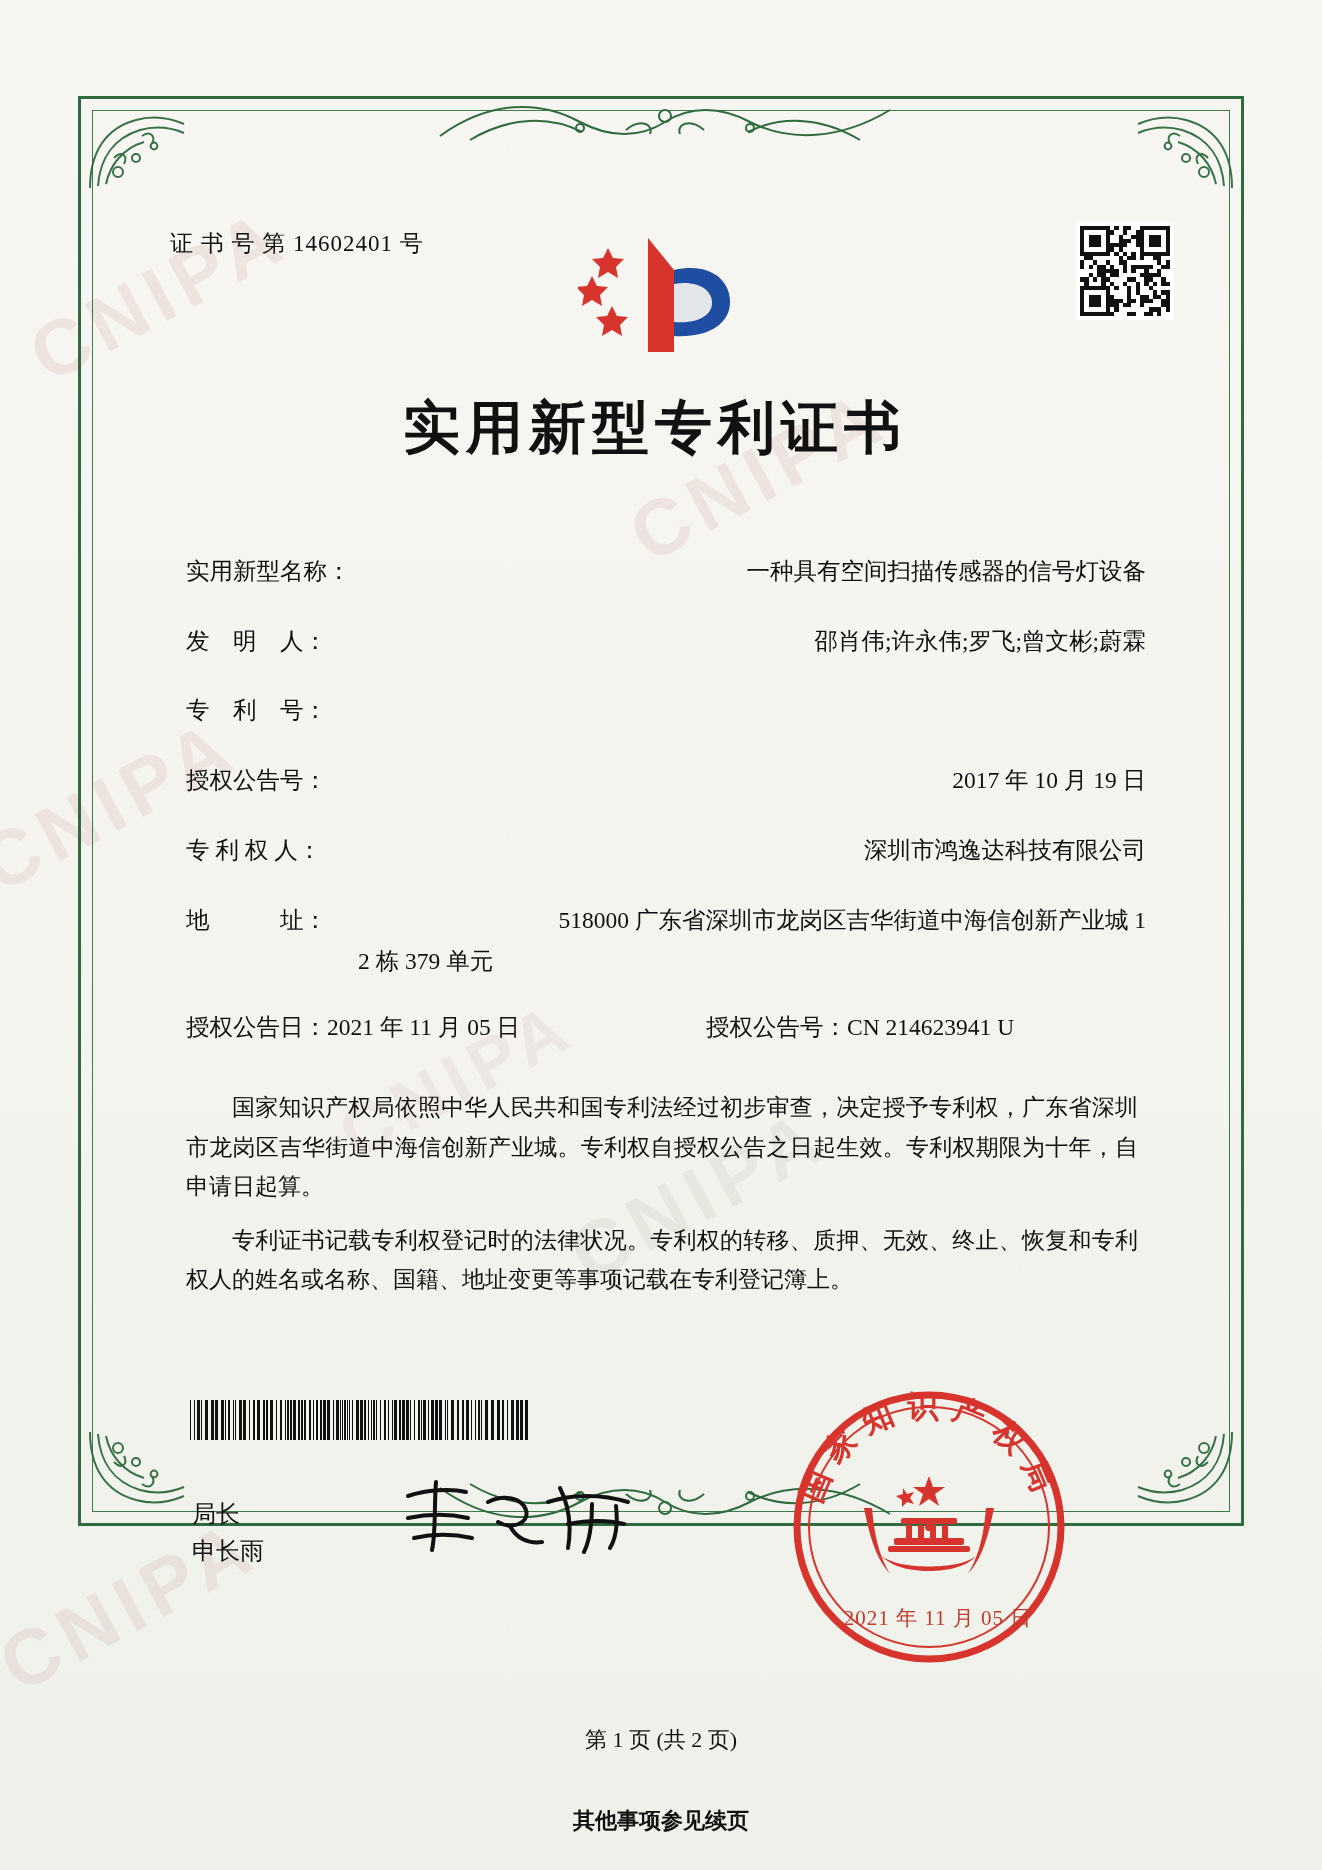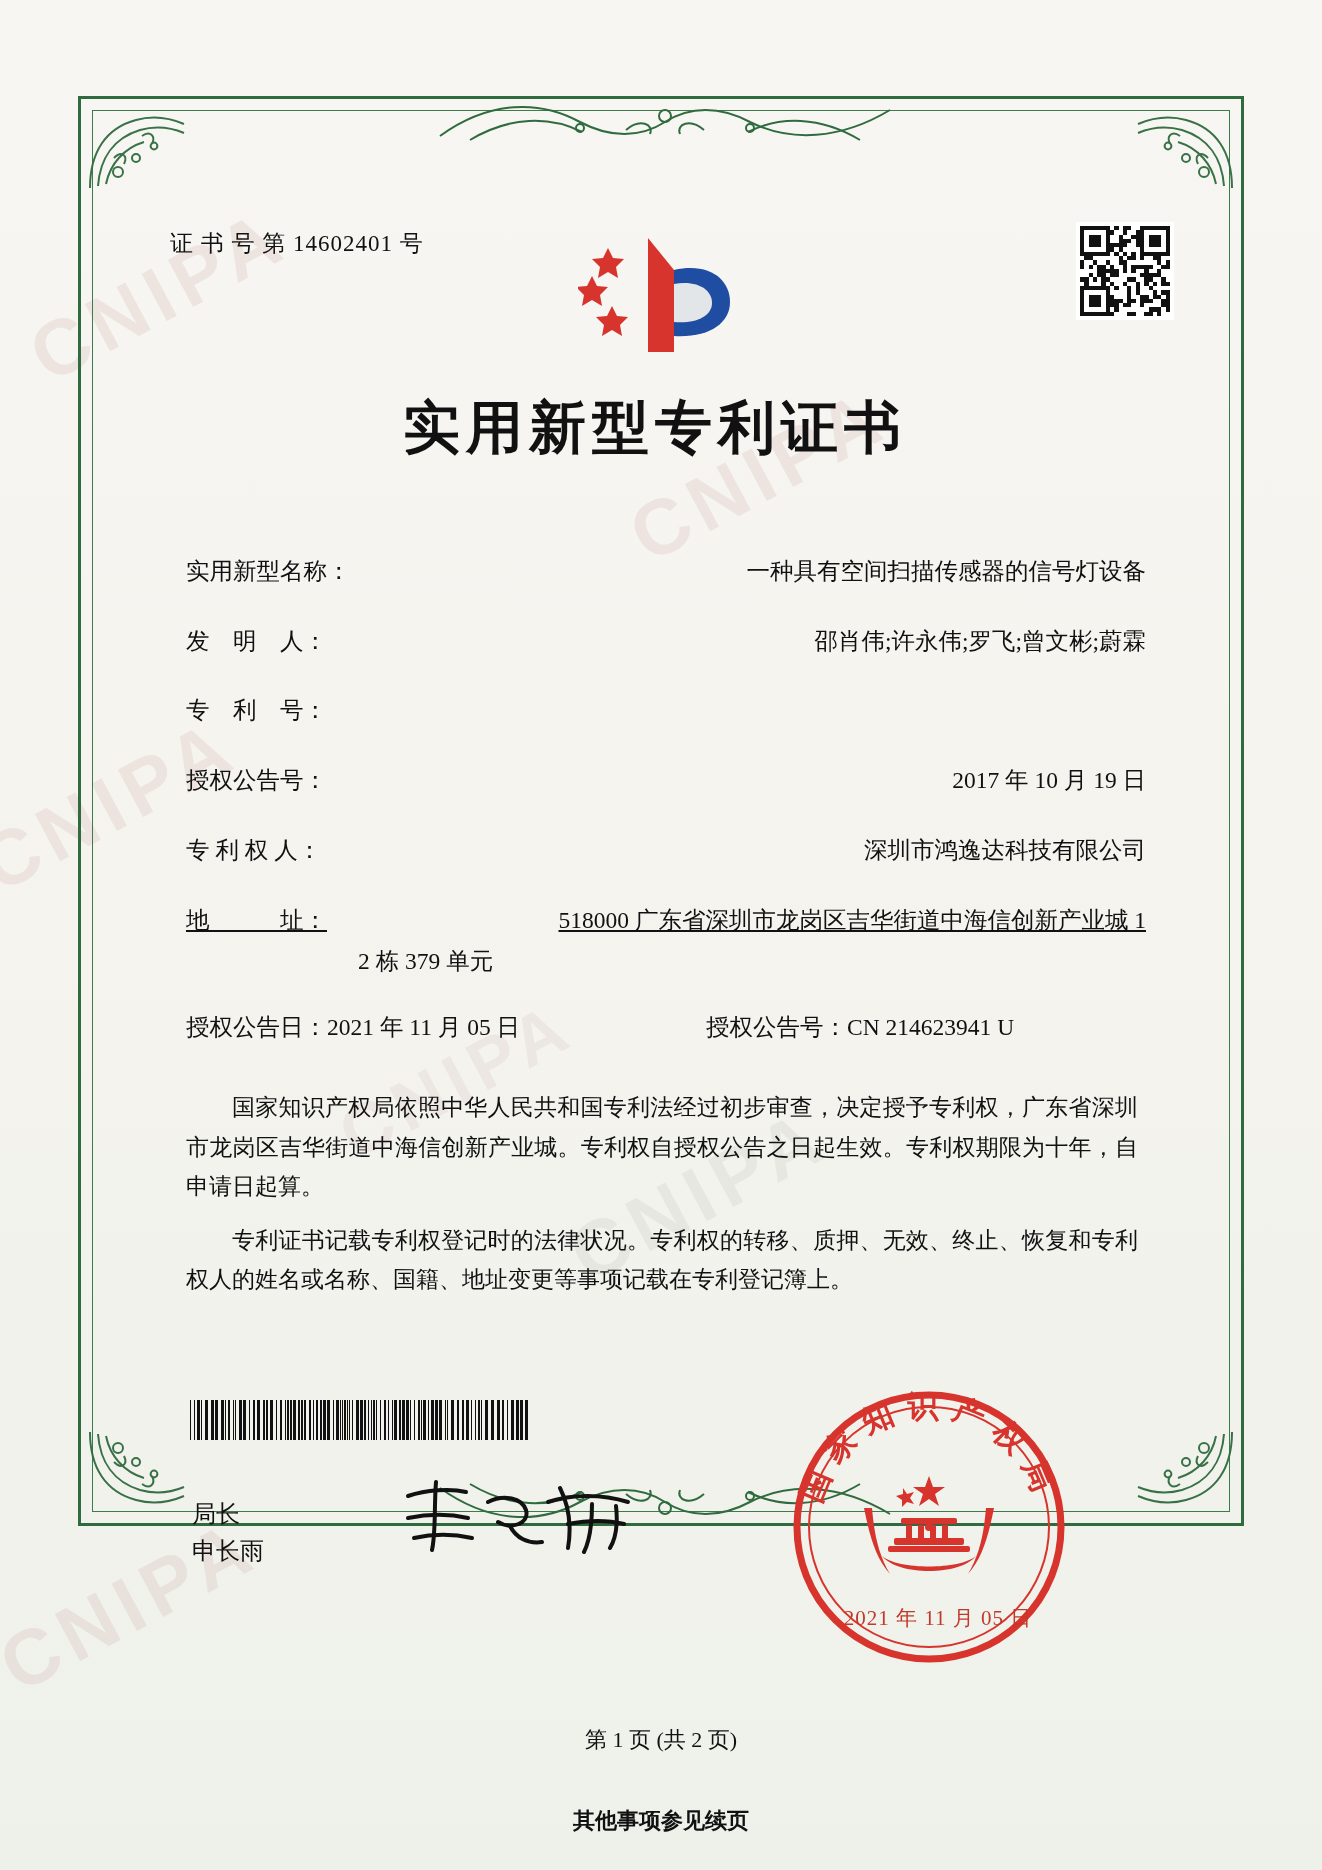--- a/index.html
+++ b/index.html
@@ -144,21 +144,21 @@
     text-align: right;
   }
   .field-label {
     white-space: pre;
     flex: 0 0 auto;
   }
   .field-value {
     flex: 1 1 auto;
     word-break: break-all;
   }
-  .field-row.tight { margin-bottom: 10px; text-decoration: underline; }
+  .field-row.tight { margin-bottom: 10px; }
   .field-cont {
     margin-left: 172px;
     margin-bottom: 34px;
   }
   .row-split {
     display: flex;
     margin-bottom: 36px;
   }
   .row-split .left { flex: 0 0 520px; }
   .row-split .right { flex: 1 1 auto; }

